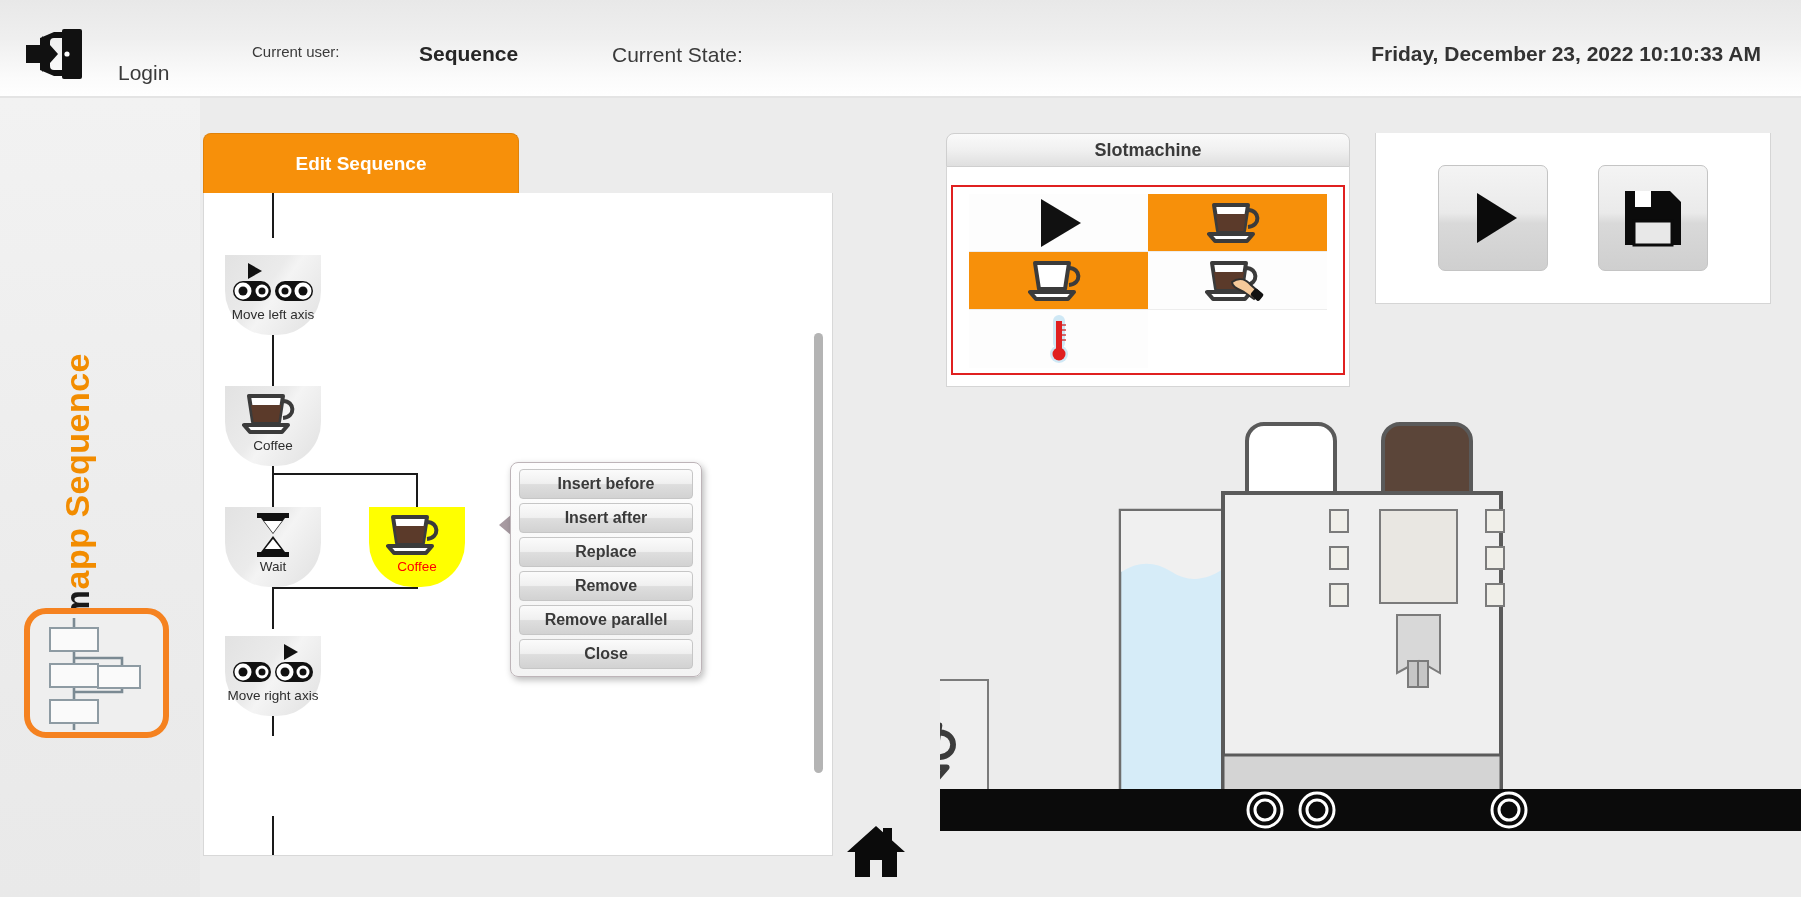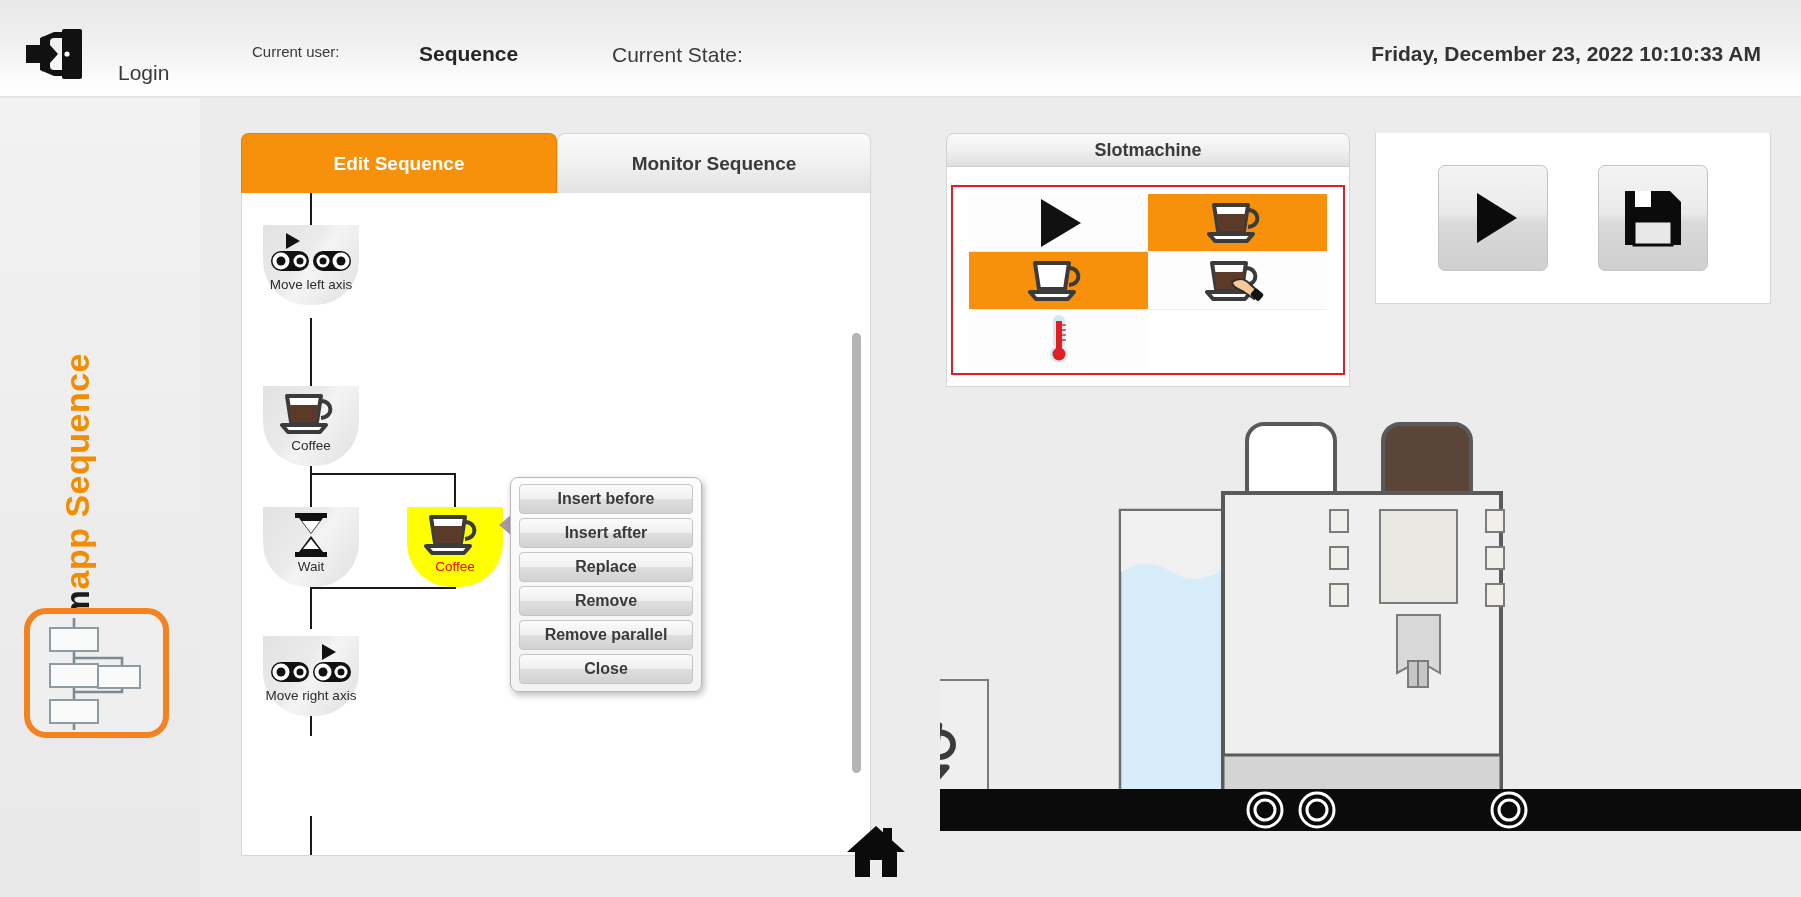--- a/index.html
+++ b/index.html
@@ -46,21 +46,21 @@
   }
   #brand-text .m{color:#1a1a1a;}
   #brand-text .rest{color:#f28c00;}
   #seq-icon-box{
     position:absolute;left:24px;top:510px;width:145px;height:130px;
     border:6px solid #f58220;border-radius:22px;background:#efefef;
     box-sizing:border-box;
   }
 
   
-  #seq-panel{position:absolute;left:203px;top:133px;width:630px;height:629px;margin-left:38px;}
+  #seq-panel{position:absolute;left:203px;top:133px;width:630px;height:629px;}
   .tabbar{position:absolute;left:0;top:0;width:630px;height:60px;}
   .tab{
     position:absolute;top:0;height:60px;border-radius:8px 8px 0 0;
     font-size:19px;font-weight:bold;display:flex;align-items:center;justify-content:center;
     box-sizing:border-box;cursor:pointer;
   }
   .tab.active{
     left:0;width:316px;background:#f7900a;color:#ffffff;
     border:1px solid #e0820a;border-bottom:none;
   }
@@ -96,21 +96,21 @@
   }
   .node .cap{
     position:absolute;left:-28px;top:52px;width:152px;text-align:center;
     font-size:13.5px;color:#2d2d2d;white-space:nowrap;
   }
   .node.selected .cap{color:#ff0000;}
   .link{position:absolute;background:#1a1a1a;}
 
   
   #ctx-menu{
-    position:absolute;left:510px;top:477px;width:192px;height:215px;
+    position:absolute;left:510px;top:462px;width:192px;height:215px;
     background:linear-gradient(to bottom,#fdfdfd,#f3f3f3);
     border:1px solid #bdb4b8;border-radius:8px;
     box-shadow:2px 3px 7px rgba(0,0,0,.28);
     box-sizing:border-box;padding:6px 8px;
   }
   #ctx-arrow{
     position:absolute;left:499px;top:514px;width:0;height:0;
     border-top:11px solid transparent;border-bottom:11px solid transparent;
     border-right:13px solid #a89ba2;
   }
@@ -211,37 +211,36 @@
       <rect x="20" y="86" width="48" height="23" fill="#fafafa" stroke="#8e9ba3" stroke-width="2"></rect>
       <rect x="68" y="52" width="42" height="22" fill="#fafafa" stroke="#8e9ba3" stroke-width="2"></rect>
     </svg>
   </div>
 </div>
 
 <div id="seq-panel">
 
   <div class="tabbar">
     <div class="tab active">Edit Sequence</div>
-    <div class="tab inactive">Monitor Sequence</div>
   </div>
 
   <div id="seq-canvas">
 
     <div class="link" style="left:68px;top:0px;width:2px;height:45px;"></div>
     <div class="link" style="left:68px;top:125px;width:2px;height:68px;"></div>
     <div class="link" style="left:68px;top:273px;width:2px;height:41px;"></div>
     <div class="link" style="left:68px;top:280px;width:146px;height:2px;"></div>
     <div class="link" style="left:212px;top:280px;width:2px;height:34px;"></div>
     <div class="link" style="left:68px;top:394px;width:2px;height:42px;"></div>
     <div class="link" style="left:68px;top:394px;width:146px;height:2px;"></div>
     <div class="link" style="left:212px;top:362px;width:2px;height:34px;"></div>
     <div class="link" style="left:68px;top:475px;width:2px;height:68px;"></div>
     <div class="link" style="left:68px;top:623px;width:2px;height:40px;"></div>
 
-    <div class="node" style="left:21px;top:32px;">
+    <div class="node" style="left:21px;top:62px;">
       <div class="ico">
         <svg width="84" height="44" viewBox="0 0 84 44">
           <path d="M17 2 l14 8 l-14 8 z" fill="#111"></path>
           <g>
             <rect x="2" y="20" width="38" height="20" rx="10" fill="#111"></rect>
             <circle cx="12" cy="30" r="8.5" fill="#fff"></circle>
               <circle cx="12" cy="30" r="4.5" fill="#111"></circle>
             <circle cx="31" cy="30" r="6.5" fill="#fff"></circle>
               <circle cx="31" cy="30" r="3.5" fill="#111"></circle>
           </g>

